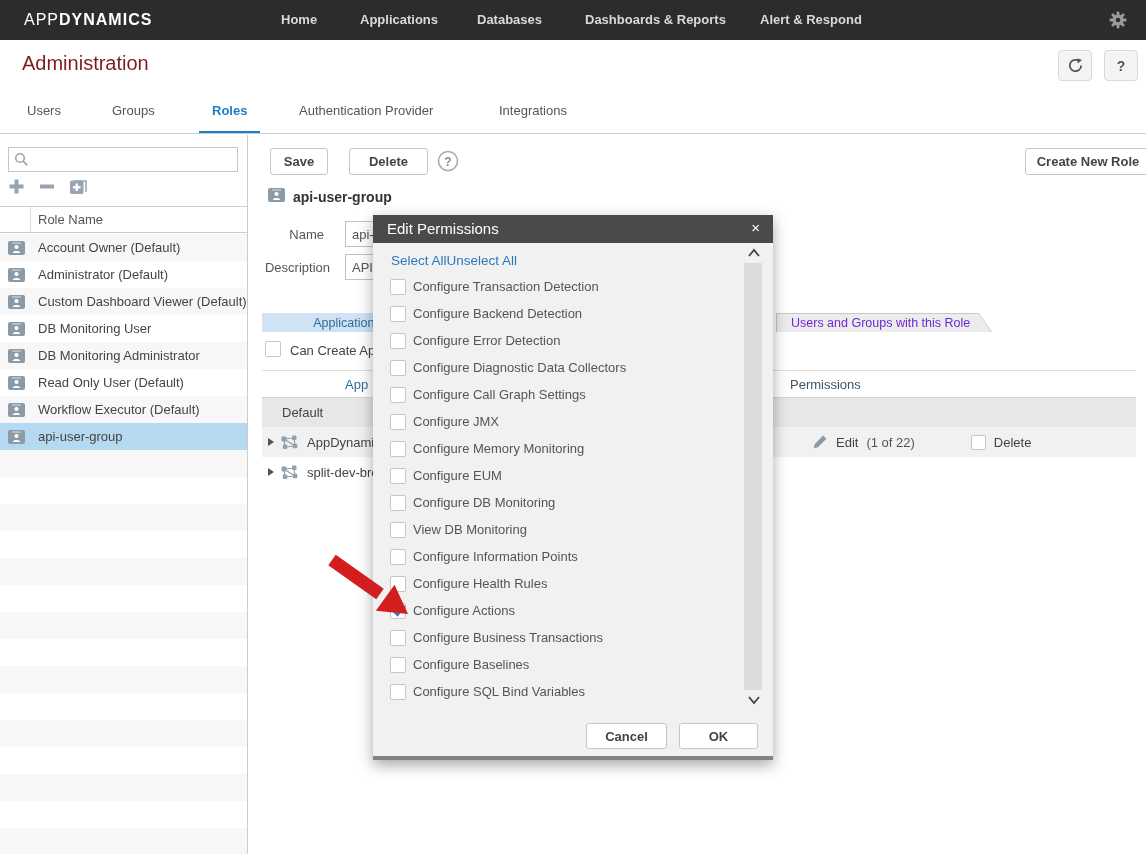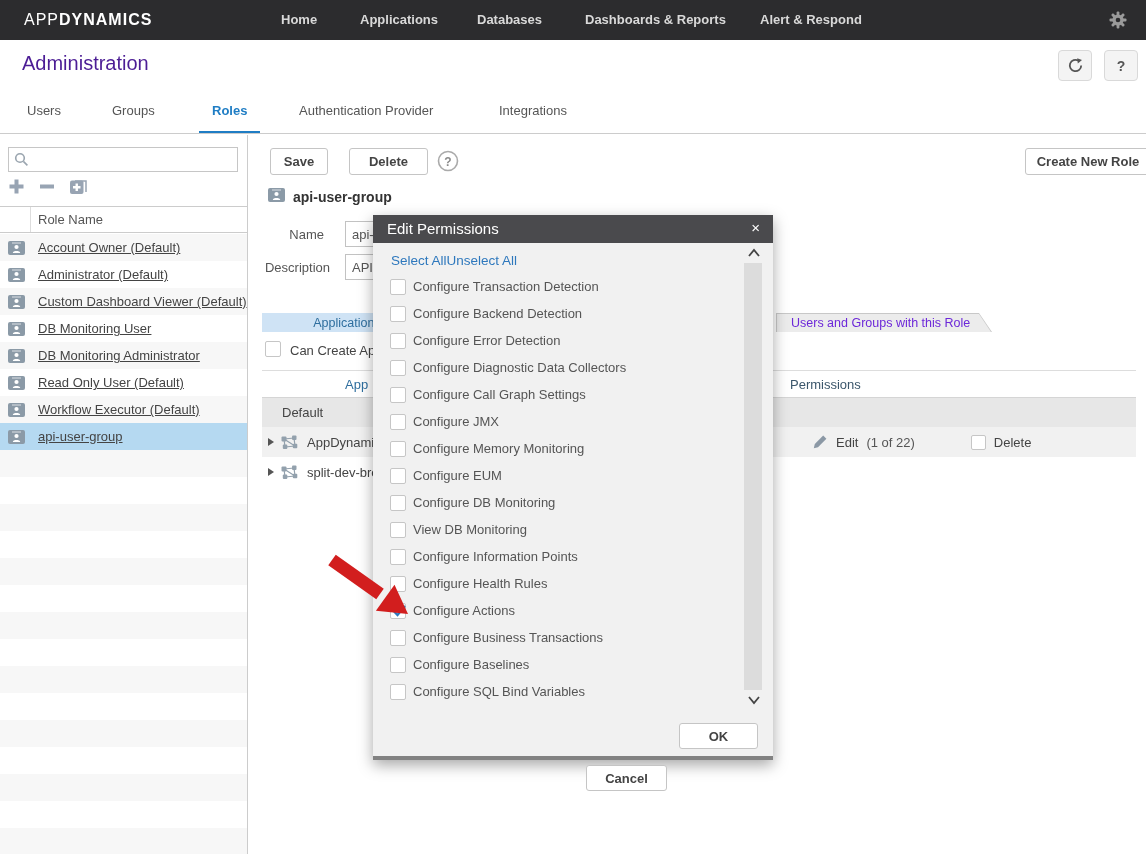--- a/index.html
+++ b/index.html
@@ -7,21 +7,21 @@
   .screen { position:relative; width:1146px; height:854px; background:#fff; overflow:hidden; font-size:13px; color:#444; }
 
   
   .nav { position:absolute; left:0; top:0; width:1146px; height:40px; background:#2c2c2e; }
   .brand { position:absolute; left:24px; top:11px; color:#fff; font-size:16px; letter-spacing:1px; }
   .brand .b { font-weight:bold; }
   .nav-item { position:absolute; top:12px; color:#d9d9d9; font-size:13px; font-weight:bold; cursor:pointer; }
   .nav-gear { position:absolute; right:18px; top:10px; width:20px; height:20px; cursor:pointer; }
 
   
-  .page-title { position:absolute; left:22px; top:52px; font-size:20px; color:#4c1d95; }
+  .page-title { position:absolute; left:22px; top:52px; font-size:20px; color:#7f1d1d; }
   .hdr-btn { position:absolute; top:50px; width:34px; height:31px; background:#f4f4f4; border:1px solid #d9d9d9; border-radius:4px; display:flex; align-items:center; justify-content:center; cursor:pointer; color:#555; font-size:14px; font-weight:bold; }
   .hdr-btn.refresh { left:1058px; }
   .hdr-btn.help { left:1104px; }
 
   
   .tabbar-line { position:absolute; left:0; top:133px; width:1146px; height:1px; background:#ccc; }
   .tab { position:absolute; top:103px; padding:0 13px 13px; font-size:13px; color:#555; cursor:pointer; }
   .tab.active { color:#1f7dc4; font-weight:bold; border-bottom:3px solid #1f7dc4; }
 
   
@@ -32,21 +32,21 @@
   .side-icons { position:absolute; left:8px; top:42px; display:flex; align-items:center; gap:14px; }
   .side-icons .ic { cursor:pointer; display:flex; }
   .list-header { position:absolute; left:0; top:71px; width:247px; height:27px; background:#fff; border-top:1px solid #ccc; border-bottom:1px solid #ccc; line-height:25px; color:#555; }
   .list-header span { margin-left:38px; }
   .list-header::before { content:""; position:absolute; left:30px; top:0; bottom:0; width:1px; background:#ddd; }
   .role-list { position:absolute; left:0; top:99px; width:247px; bottom:0;
     background:repeating-linear-gradient(to bottom,#f7f7f7 0,#f7f7f7 27px,#ffffff 27px,#ffffff 54px); }
   .role-row { position:relative; height:27px; display:flex; align-items:center; cursor:pointer; }
   .role-row.selected { background:#b5d9f1; }
   .role-row .badge { margin-left:8px; flex:0 0 auto; display:flex; }
-  .role-row .lbl { margin-left:13px; color:#444;text-decoration:underline; }
+  .role-row .lbl { margin-left:13px; color:#444; }
 
   
   .btn { position:absolute; background:#fff; border:1px solid #c5c5c5; border-radius:3px; font-weight:bold; font-size:13px; color:#444; display:flex; align-items:center; justify-content:center; cursor:pointer; font-family:"Liberation Sans", sans-serif; }
   .btn-save { left:270px; top:148px; width:58px; height:27px; }
   .btn-delete { left:349px; top:148px; width:79px; height:27px; }
   .toolbar-help { position:absolute; left:437px; top:150px; width:22px; height:22px; cursor:pointer; }
   .btn-create { left:1010px; top:148px; width:126px; height:27px;margin-left:15px; }
 
   .role-title { position:absolute; left:268px; top:188px; display:flex; align-items:center; gap:8px; }
   .role-title .txt { font-weight:bold; font-size:14px; color:#333; }
@@ -102,21 +102,21 @@
   .modal-links span { color:#2e78bd; cursor:pointer; }
   .perm-list { position:absolute; left:0; top:58px; width:372px; }
   .perm-item { height:27px; display:flex; align-items:center; }
   .perm-item .cb { margin-left:17px; flex:0 0 auto; }
   .perm-item .lbl { margin-left:7px; color:#555; }
   .perm-item.checked .cb svg { display:block; }
   .scroll-chevron { position:absolute; left:374px; width:14px; height:12px; cursor:pointer; }
   .scroll-up { top:32px; }
   .scroll-down { top:479px; }
   .scroll-thumb { position:absolute; left:371px; top:48px; width:18px; height:427px; background:#dcdcdc; cursor:pointer; }
-  .btn-cancel { left:213px; top:508px; width:81px; height:26px; position:absolute;margin-top:42px; }
+  .btn-cancel { left:213px; top:508px; width:81px; height:26px; position:absolute; }
   .btn-ok { left:306px; top:508px; width:79px; height:26px; position:absolute; }
 
   .arrow-annot { position:absolute; left:322px; top:554px; z-index:50; pointer-events:none; }
 </style>
 </head>
 <body>
 
 <div class="screen">
 
   <div class="nav">

